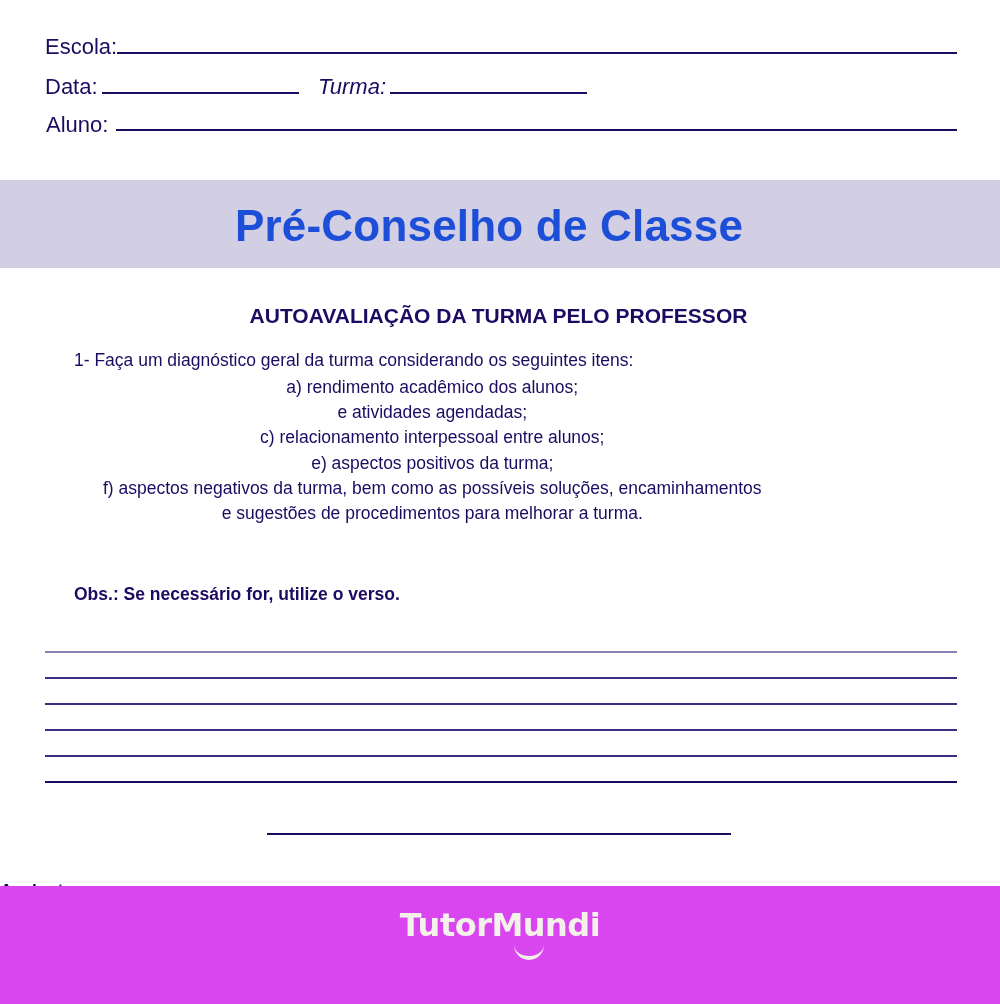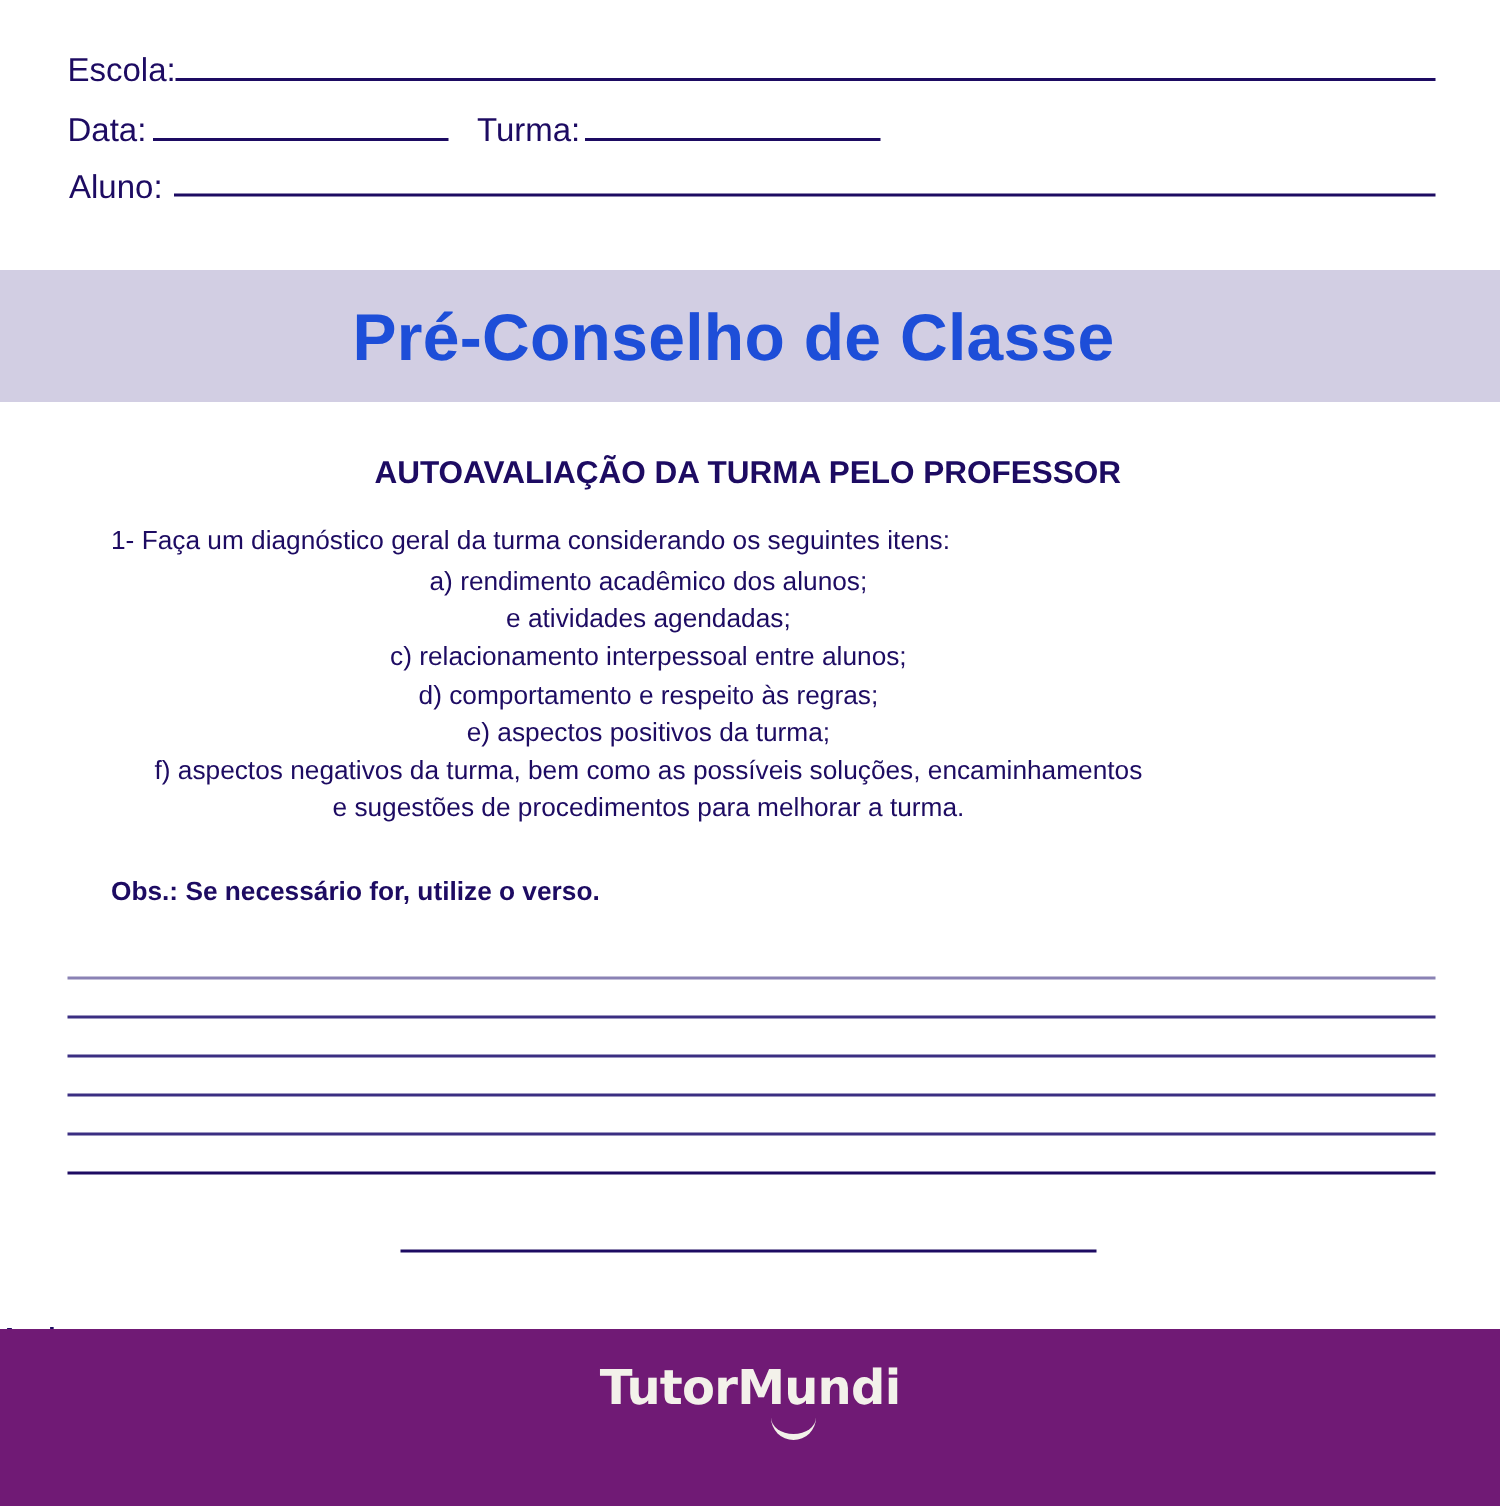--- a/index.html
+++ b/index.html
@@ -17,62 +17,61 @@
     .question { position: absolute; left: 74px; top: 350px; font-size: 17.5px; font-weight: normal; color: #1d0b62; }
     .items { position: absolute; left: 103px; top: 375px; text-align: center; }
     .item-line { font-size: 17.5px; line-height: 25.2px; color: #1d0b62; white-space: nowrap; }
     .obs { position: absolute; left: 74px; top: 584px; font-size: 17.5px; font-weight: bold; color: #1d0b62; }
 
     .write-line { position: absolute; left: 45px; width: 912px; height: 2px; background: #3b2e82; }
 
     .sig-line { position: absolute; left: 267px; top: 833px; width: 464px; height: 1.5px; background: #1d0b62; }
     .sig-label { position: absolute; left: 0; top: 845px; width: 998px; text-align: left; font-size: 17.5px; font-weight: bold; color: #1d0b62; margin-top: 36px; }
 
-    .footer { position: absolute; left: 0; top: 886px; width: 1000px; height: 118px; background: #701a75; }
+    .footer { position: absolute; left: 0; top: 886px; width: 1000px; height: 118px; background: #d946ef; }
     .logo { position: absolute; left: 0; top: 20px; width: 1000px; text-align: center; font-size: 32px; font-weight: bold;
       color: #f3f1ea; letter-spacing: -0.5px; font-family: "DejaVu Sans", sans-serif; }
     .logo-smile { position: absolute; left: 514px; top: 58px; width: 30px; height: 16px;
       border-bottom: 4px solid #f3f1ea; border-radius: 0 0 16px 16px; }
   </style>
 </head>
 <body>
 
 <div>
   <span class="field-label" style="left:45px; top:37px;">Escola:</span>
   <div class="field-line" style="left:117px; top:52px; width:840px;"></div>
 </div>
 
 <div>
   <span class="field-label" style="left:45px; top:77px;">Data:</span>
   <div class="field-line" style="left:102px; top:92px; width:197px;"></div>
 </div>
 
 <div>
-  <span class="field-label" style="left:318px; top:77px;">Turma:</span>
+  <span class="field-label" style="left:318px; top:77px;font-style:italic;">Turma:</span>
   <div class="field-line" style="left:390px; top:92px; width:197px;"></div>
 </div>
 
 <div>
   <span class="field-label" style="left:46px; top:115px;">Aluno:</span>
   <div class="field-line" style="left:116px; top:129px; width:841px;"></div>
 </div>
 
 <div class="title-band">
   <div class="title-text">Pré-Conselho de Classe</div>
 </div>
 
 <div class="subtitle">AUTOAVALIAÇÃO DA TURMA PELO PROFESSOR</div>
 
 <div class="question">1- Faça um diagnóstico geral da turma considerando os seguintes itens:</div>
 
 <div class="items">
   <div class="item-line">a) rendimento acadêmico dos alunos;</div>
   <div class="item-line">e atividades agendadas;</div>
   <div class="item-line">c) relacionamento interpessoal entre alunos;</div>
-  <div class="item-line">d) comportamento e respeito às regras;</div>
   <div class="item-line">e) aspectos positivos da turma;</div>
   <div class="item-line">f) aspectos negativos da turma, bem como as possíveis soluções, encaminhamentos</div>
   <div class="item-line">e sugestões de procedimentos para melhorar a turma.</div>
 </div>
 
 <div class="obs">Obs.: Se necessário for, utilize o verso.</div>
 
 <div>
   <div class="write-line" style="top:651px; background:#8a82b4;"></div>
   <div class="write-line" style="top:677px;"></div>

